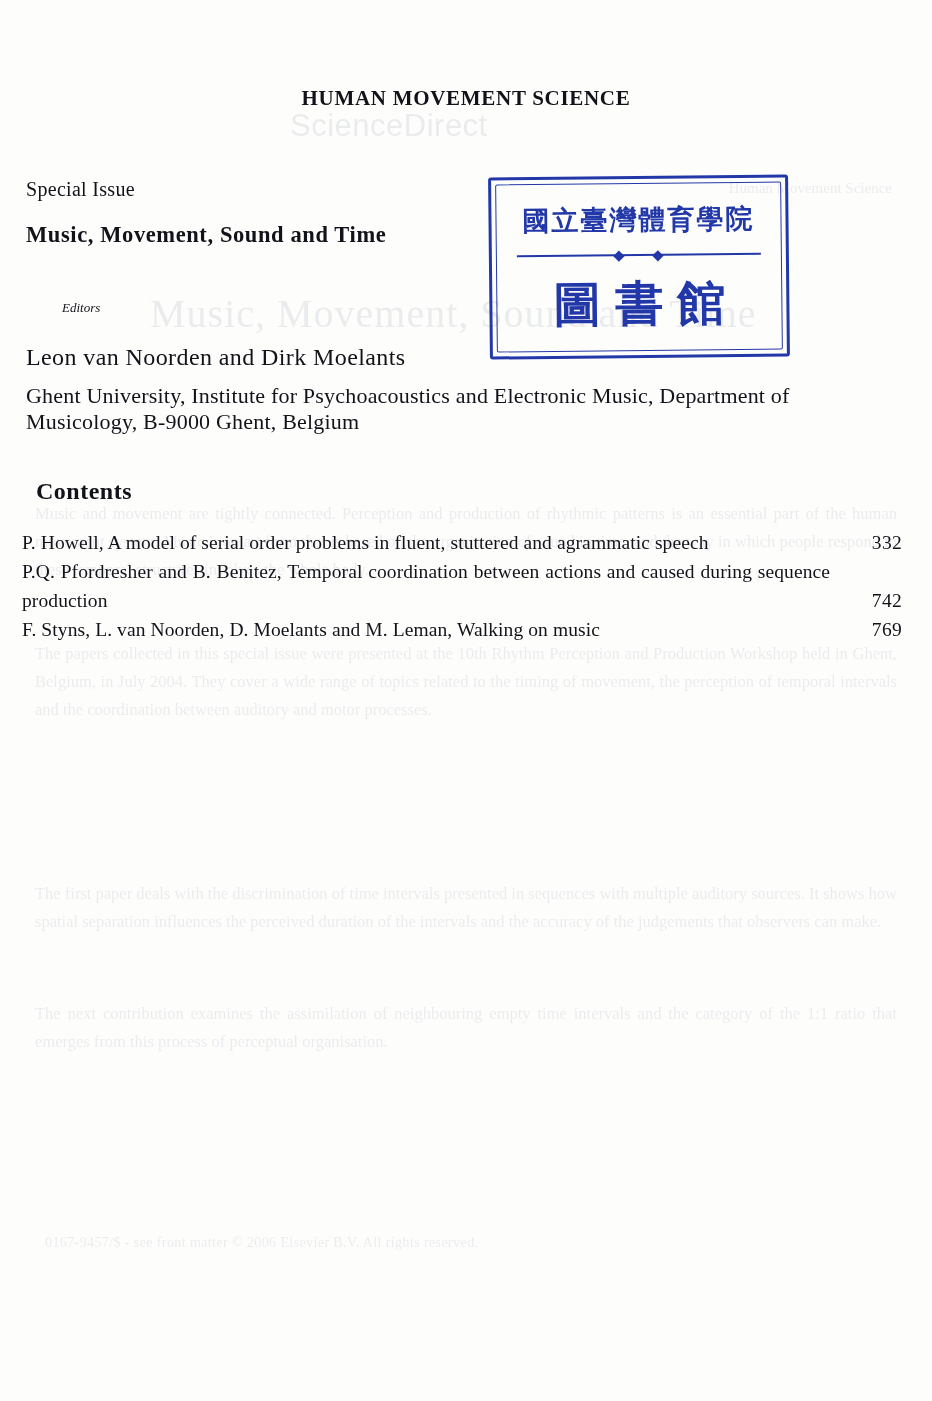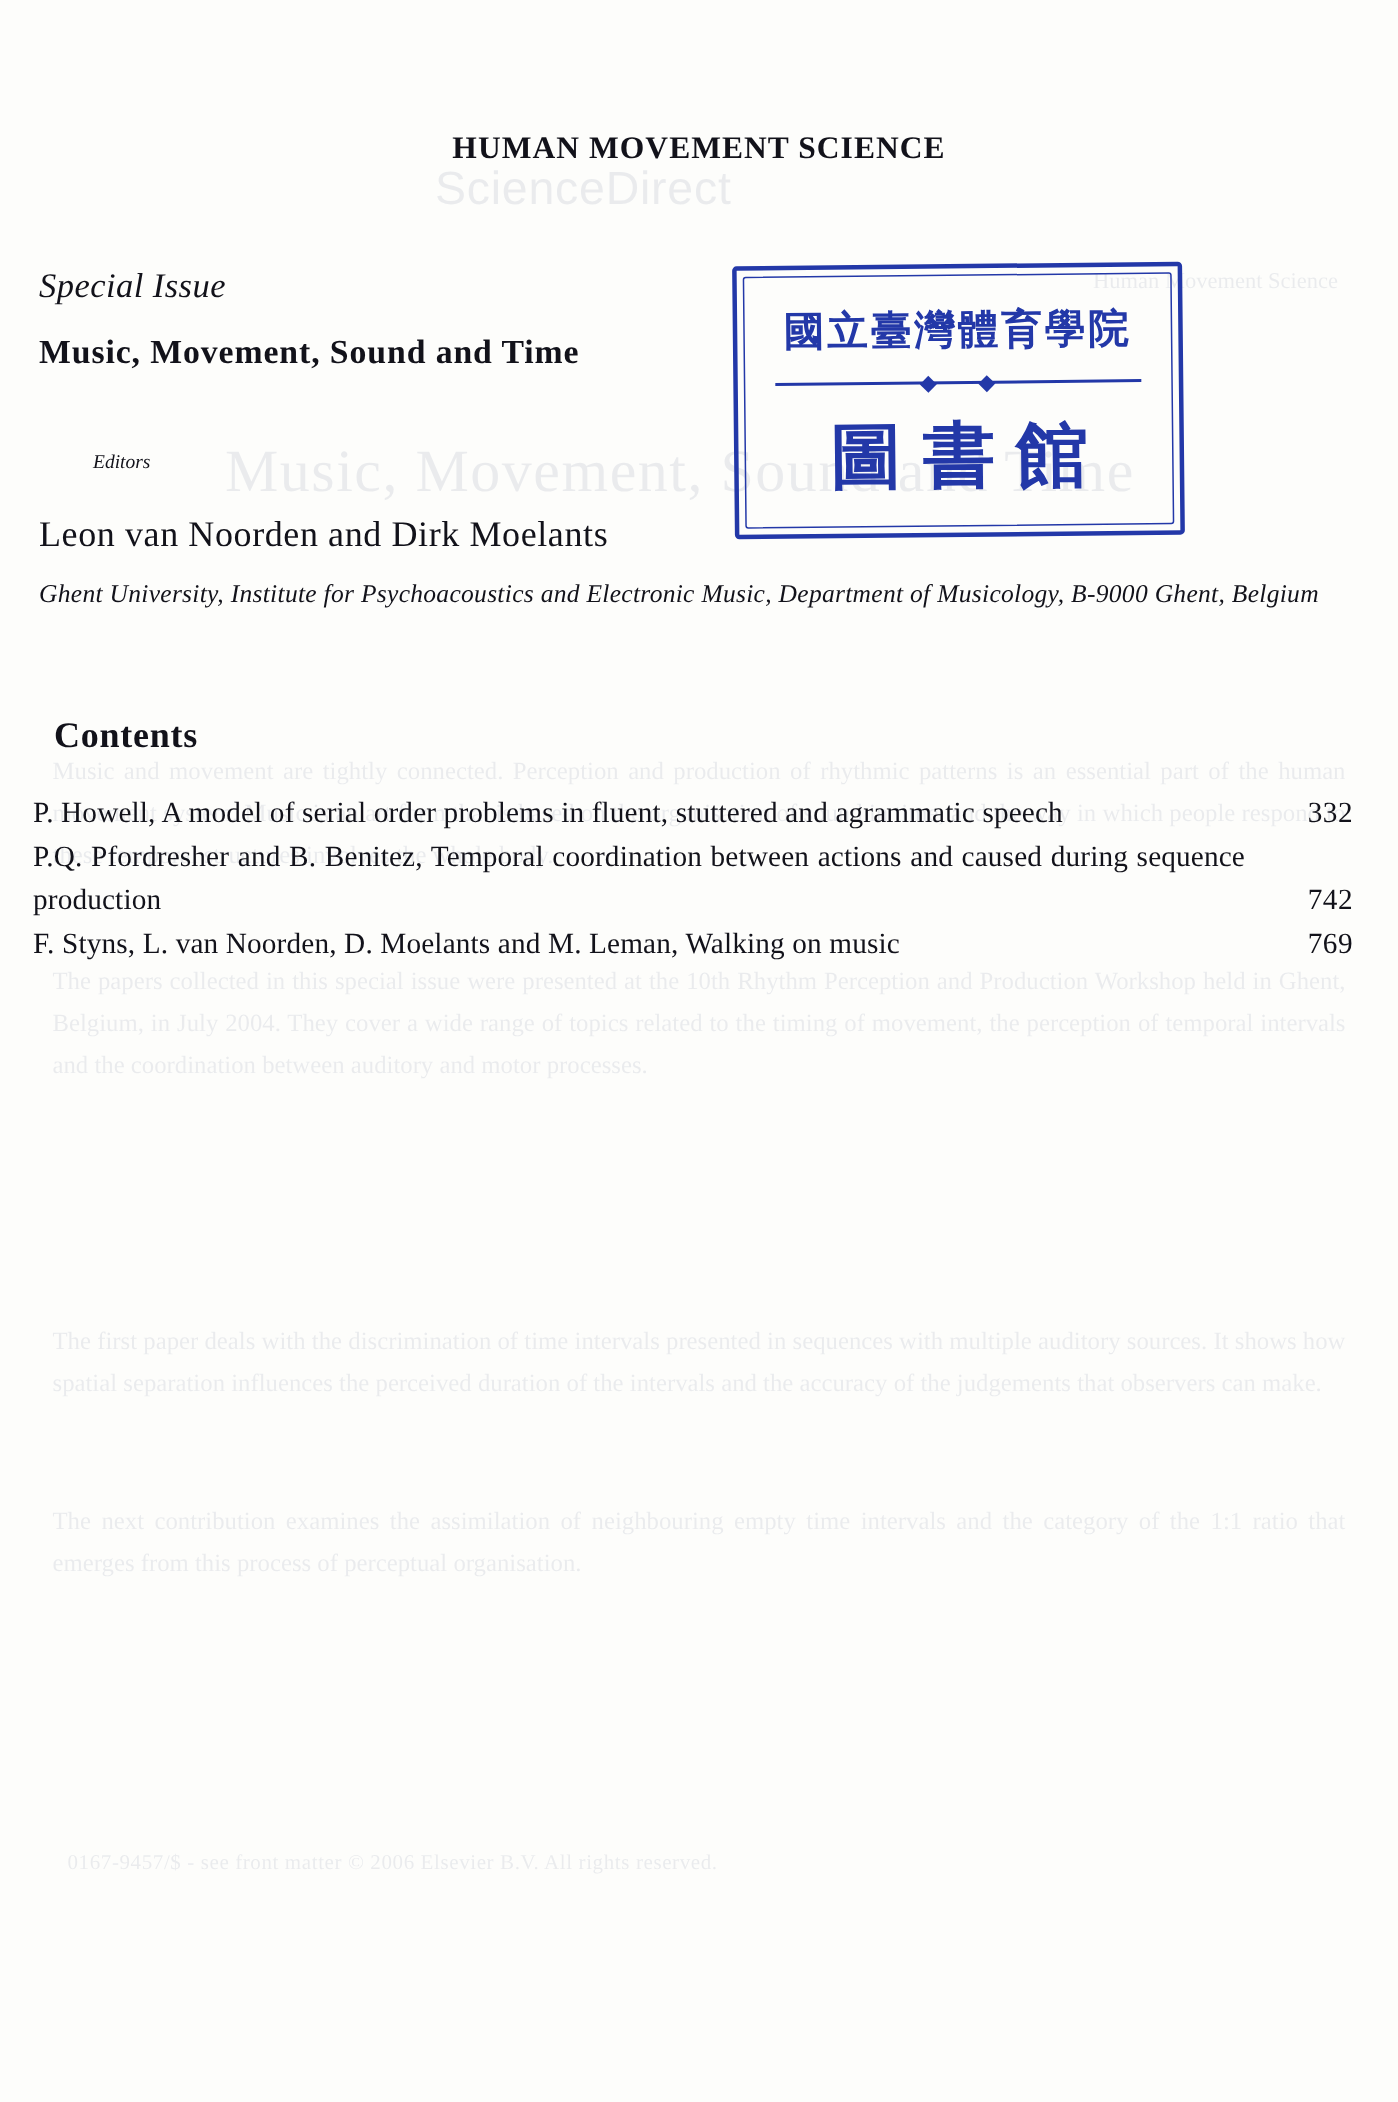--- a/index.html
+++ b/index.html
@@ -81,22 +81,21 @@
     font-size: 21px;
     font-weight: bold;
     letter-spacing: 0.7px;
     font-family: "Liberation Serif", serif;
   }
 
   .special-issue {
     position: absolute;
     left: 26px;
     top: 178px;
-    font-size: 23px;
-    font-style: italic;
+    font-size: 20px;
     letter-spacing: 0.3px;
   }
 
   .issue-title {
     position: absolute;
     left: 26px;
     top: 222px;
     font-size: 22.5px;
     font-weight: bold;
     letter-spacing: 0.6px;
@@ -118,22 +117,21 @@
     font-size: 24px;
     letter-spacing: 0.4px;
     font-family: Liberation Serif, serif;
   }
 
   .affiliation {
     position: absolute;
     left: 26px;
     top: 383px;
     width: 870px;
-    font-size: 17px;
-    font-style: italic;
+    font-size: 22px;
     line-height: 26px;
     letter-spacing: 0.2px;
   }
 
   .contents-heading {
     position: absolute;
     left: 36px;
     top: 478px;
     font-size: 24px;
     font-weight: bold;

